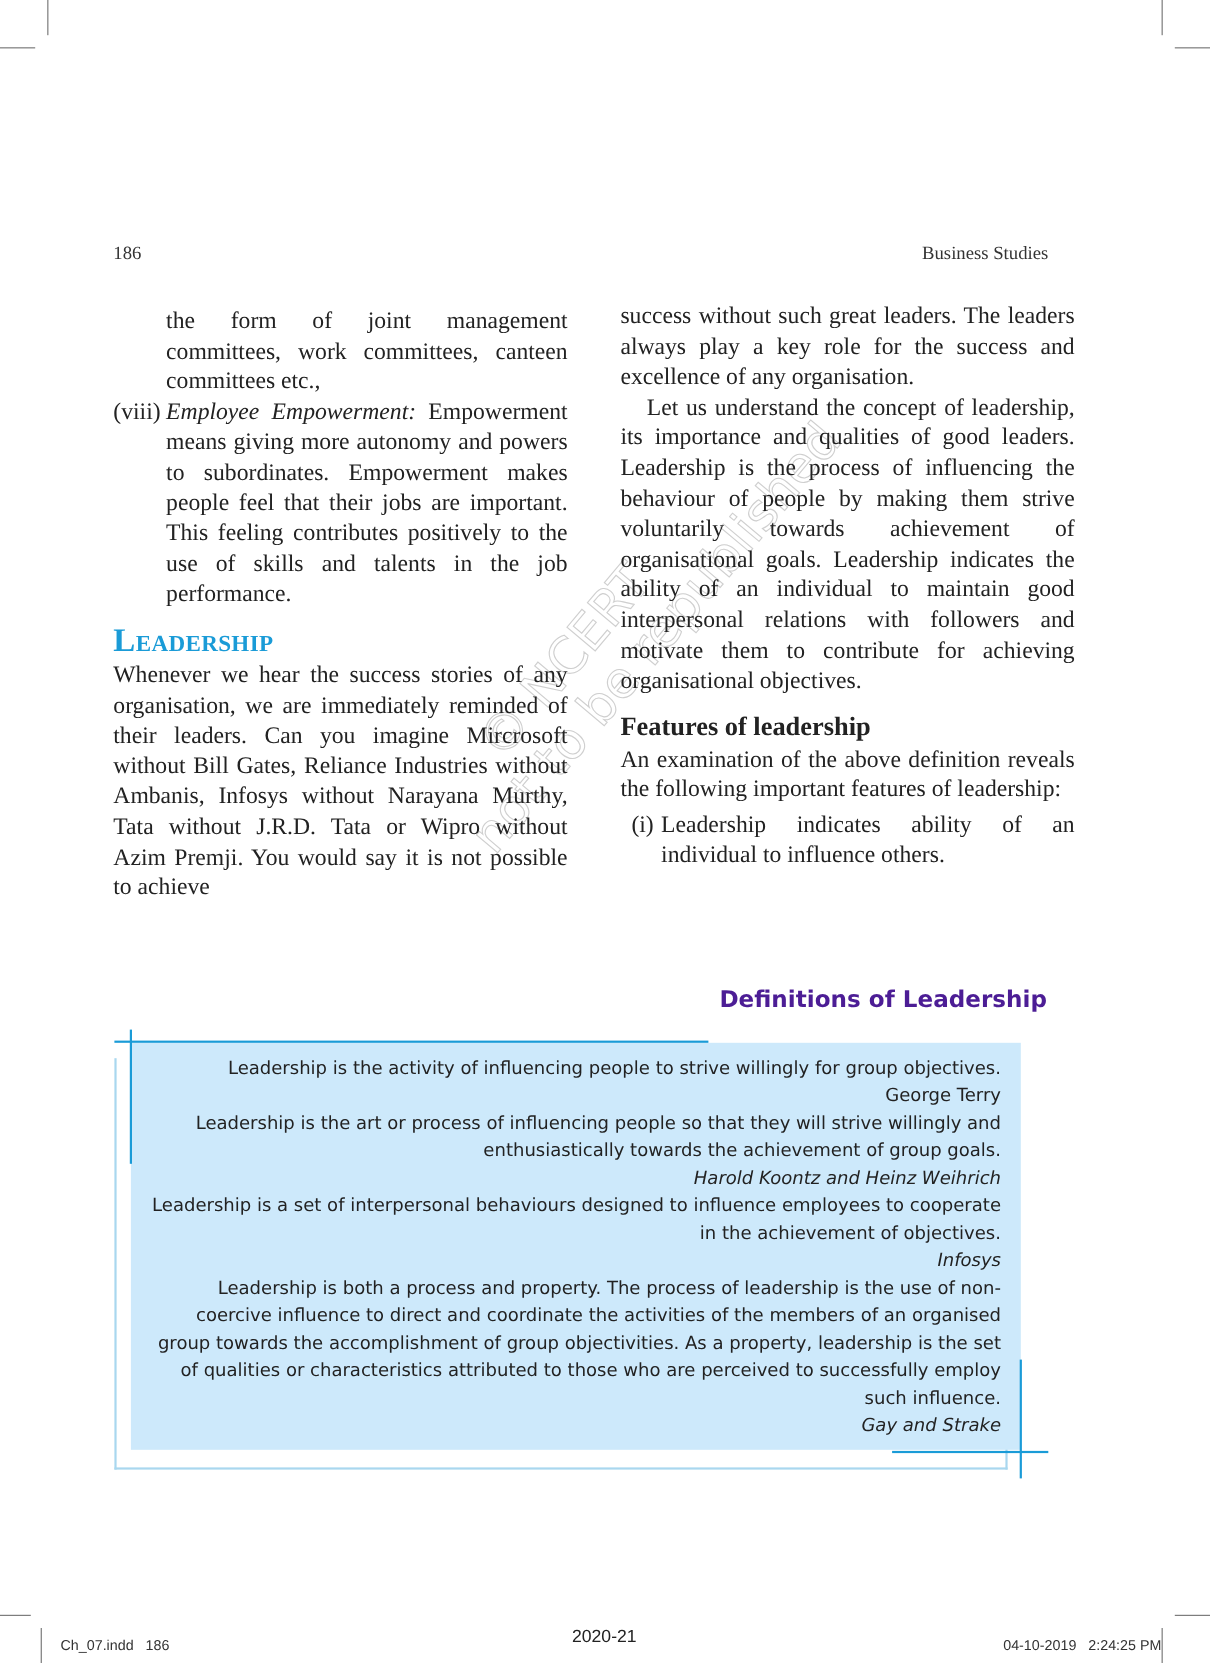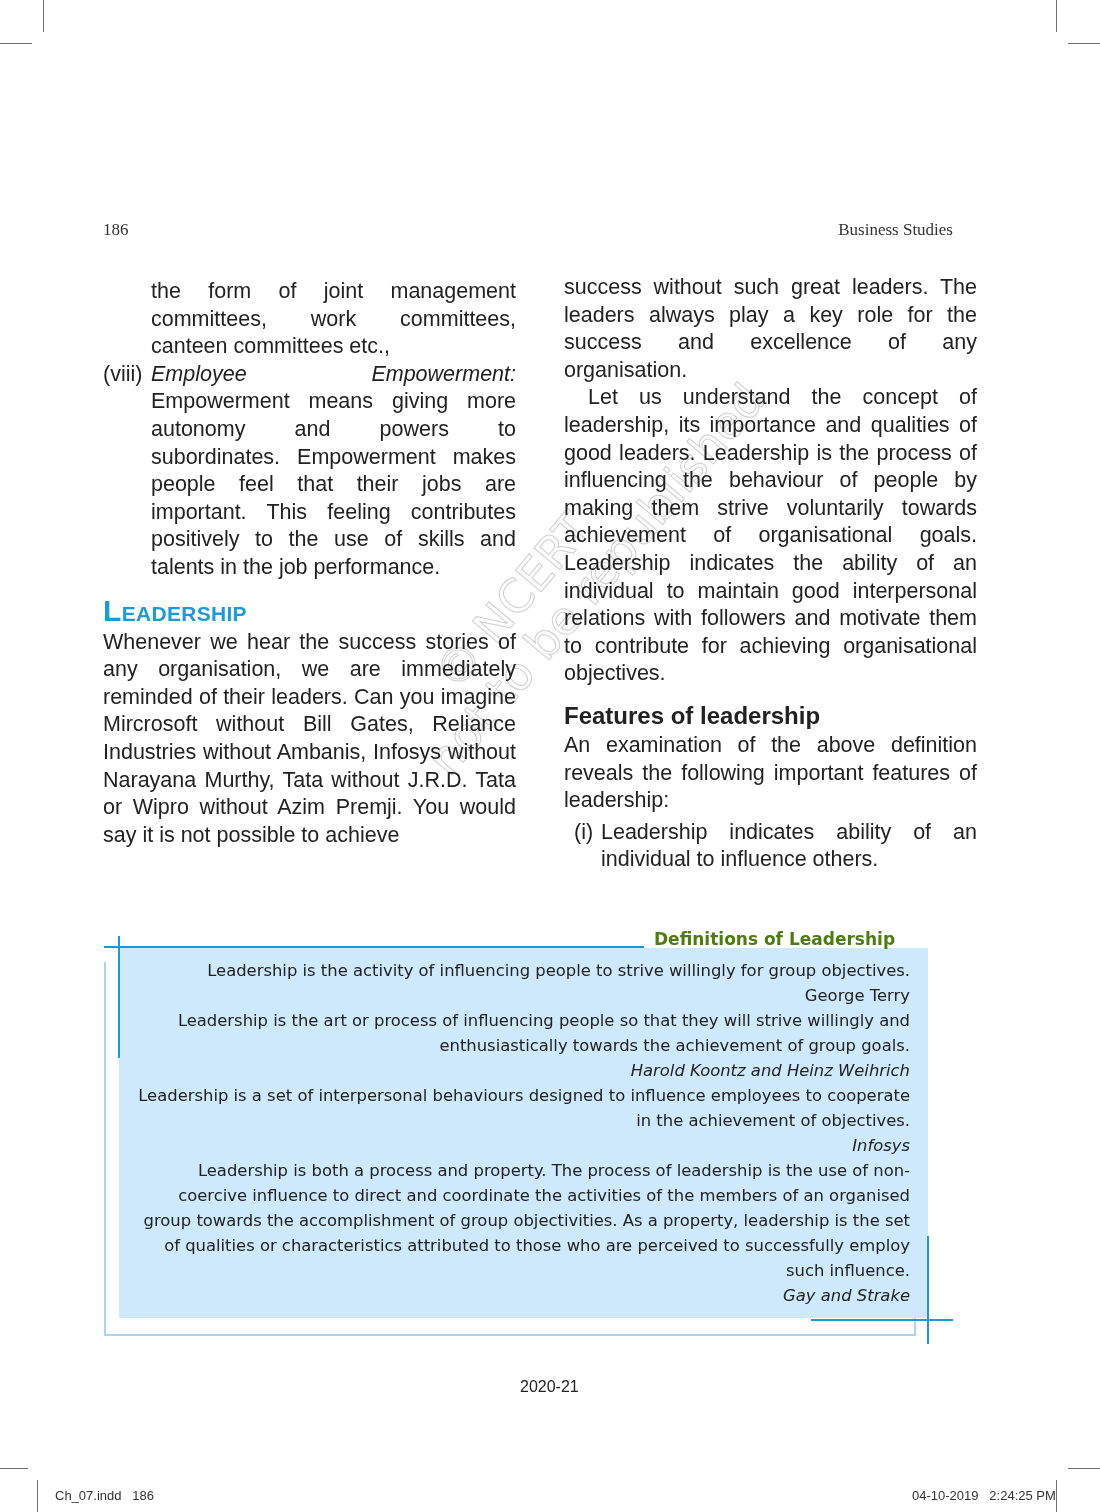--- a/index.html
+++ b/index.html
@@ -1,20 +1,20 @@
 <!DOCTYPE html>
 <html><head>
   <meta charset="utf-8">
   <style>
     html, body { margin: 0; padding: 0; background: #ffffff; }
     body { width: 1100px; height: 1512px; position: relative; overflow: hidden;
            font-family: "DejaVu Serif", "Liberation Serif", serif; color: #222; }
     .crop { position: absolute; background: #6f6f6f; }
     .running-head { position: absolute; top: 220px; font-size: 17px; font-family: "Liberation Serif", serif; color: #333; }
-    .col { position: absolute; font-size: 21.5px; line-height: 27.6px; text-align: justify; font-family: Liberation Sans, sans-serif; color: #222; }
+    .col { position: absolute; font-size: 21.5px; line-height: 27.6px; text-align: justify; font-family: Liberation Serif, serif; color: #222; }
     .col p { margin: 0; }
     .col-left { left: 103px; top: 278px; width: 413px; }
     .col-right { left: 564px; top: 274px; width: 413px; }
     .indent-block { padding-left: 48px; }
     .item-roman { position: relative; padding-left: 48px; }
     .item-roman .num { position: absolute; left: 0; top: 0; }
     .italic { font-style: italic; }
     .section-title { color: #1a9bd7; font-weight: bold; font-size: 25px; margin: 14px 0 0 0 !important; line-height: 30px; letter-spacing: 0.3px; }
     .section-title .cap { font-size: 30px; }
     .section-title .small { font-size: 21px; text-transform: uppercase; margin-top: 41px; }
@@ -23,31 +23,31 @@
     .list-i { position: relative; padding-left: 37px; margin-top: 4px !important; }
     .list-i .num { position: absolute; left: 10px; }
     
     .def-outer { position: absolute; left: 104px; top: 962px; width: 808px; height: 372px;
                  border: 2px solid #a9d7ef; border-top: none; border-right: 2px solid #a9d7ef; }
     .def-panel { position: absolute; left: 119px; top: 948px; width: 809px; height: 370px; background: #cde9fb; }
     .def-topline { position: absolute; left: 104px; top: 946px; width: 540px; height: 2px; background: #1a9bd7; }
     .def-vline-left { position: absolute; left: 118px; top: 936px; width: 2px; height: 122px; background: #1a9bd7; }
     .def-vline-right { position: absolute; left: 927px; top: 1236px; width: 2px; height: 108px; background: #1a9bd7; }
     .def-bottomline { position: absolute; left: 811px; top: 1319px; width: 142px; height: 2px; background: #1a9bd7; }
-    .def-title { position: absolute; left: 654px; top: 929px; font-family: "DejaVu Sans", sans-serif; font-weight: bold;
-                 color: #4d7c0f; font-size: 17px; }
+    .def-title { position: absolute; left: 654px; top: 896px; font-family: "DejaVu Sans", sans-serif; font-weight: bold;
+                 color: #4c1d95; font-size: 21px; }
     .def-body { position: absolute; left: 137px; top: 958px; width: 773px; font-family: "DejaVu Sans", "Liberation Sans", sans-serif;
                 font-size: 16.4px; line-height: 25px; color: #222; text-align: justify; }
     .def-body p { margin: 0; text-align: right; }
     .attrib { text-align: right; }
     .attrib.it { font-style: italic; }
     .watermark { position: absolute; left: 380px; top: 720px; transform: rotate(-50deg); transform-origin: left top;
                  font-family: "DejaVu Sans", sans-serif; font-size: 46px; color: transparent;
                  -webkit-text-stroke: 1px #cfcfcf; white-space: nowrap; line-height: 50px; pointer-events: none; }
-    .footer-year { position: absolute; left: 520px; top: 1378px; font-family: "Liberation Sans", sans-serif; font-size: 16px; color: #222; }
+    .footer-year { position: absolute; left: 520px; top: 1480px; font-family: "Liberation Sans", sans-serif; font-size: 16px; color: #222; }
     .slug { position: absolute; top: 1488px; font-family: "Liberation Sans", sans-serif; font-size: 13px; color: #333; }
   </style>
 </head>
 <body>
 
 <div class="crop" style="left:43px;top:0;width:1px;height:32px;"></div>
 <div class="crop" style="left:0;top:43px;width:32px;height:1px;"></div>
 <div class="crop" style="left:1056px;top:0;width:1px;height:32px;"></div>
 <div class="crop" style="left:1068px;top:43px;width:32px;height:1px;"></div>
 <div class="crop" style="left:0;top:1468px;width:28px;height:1px;"></div>

